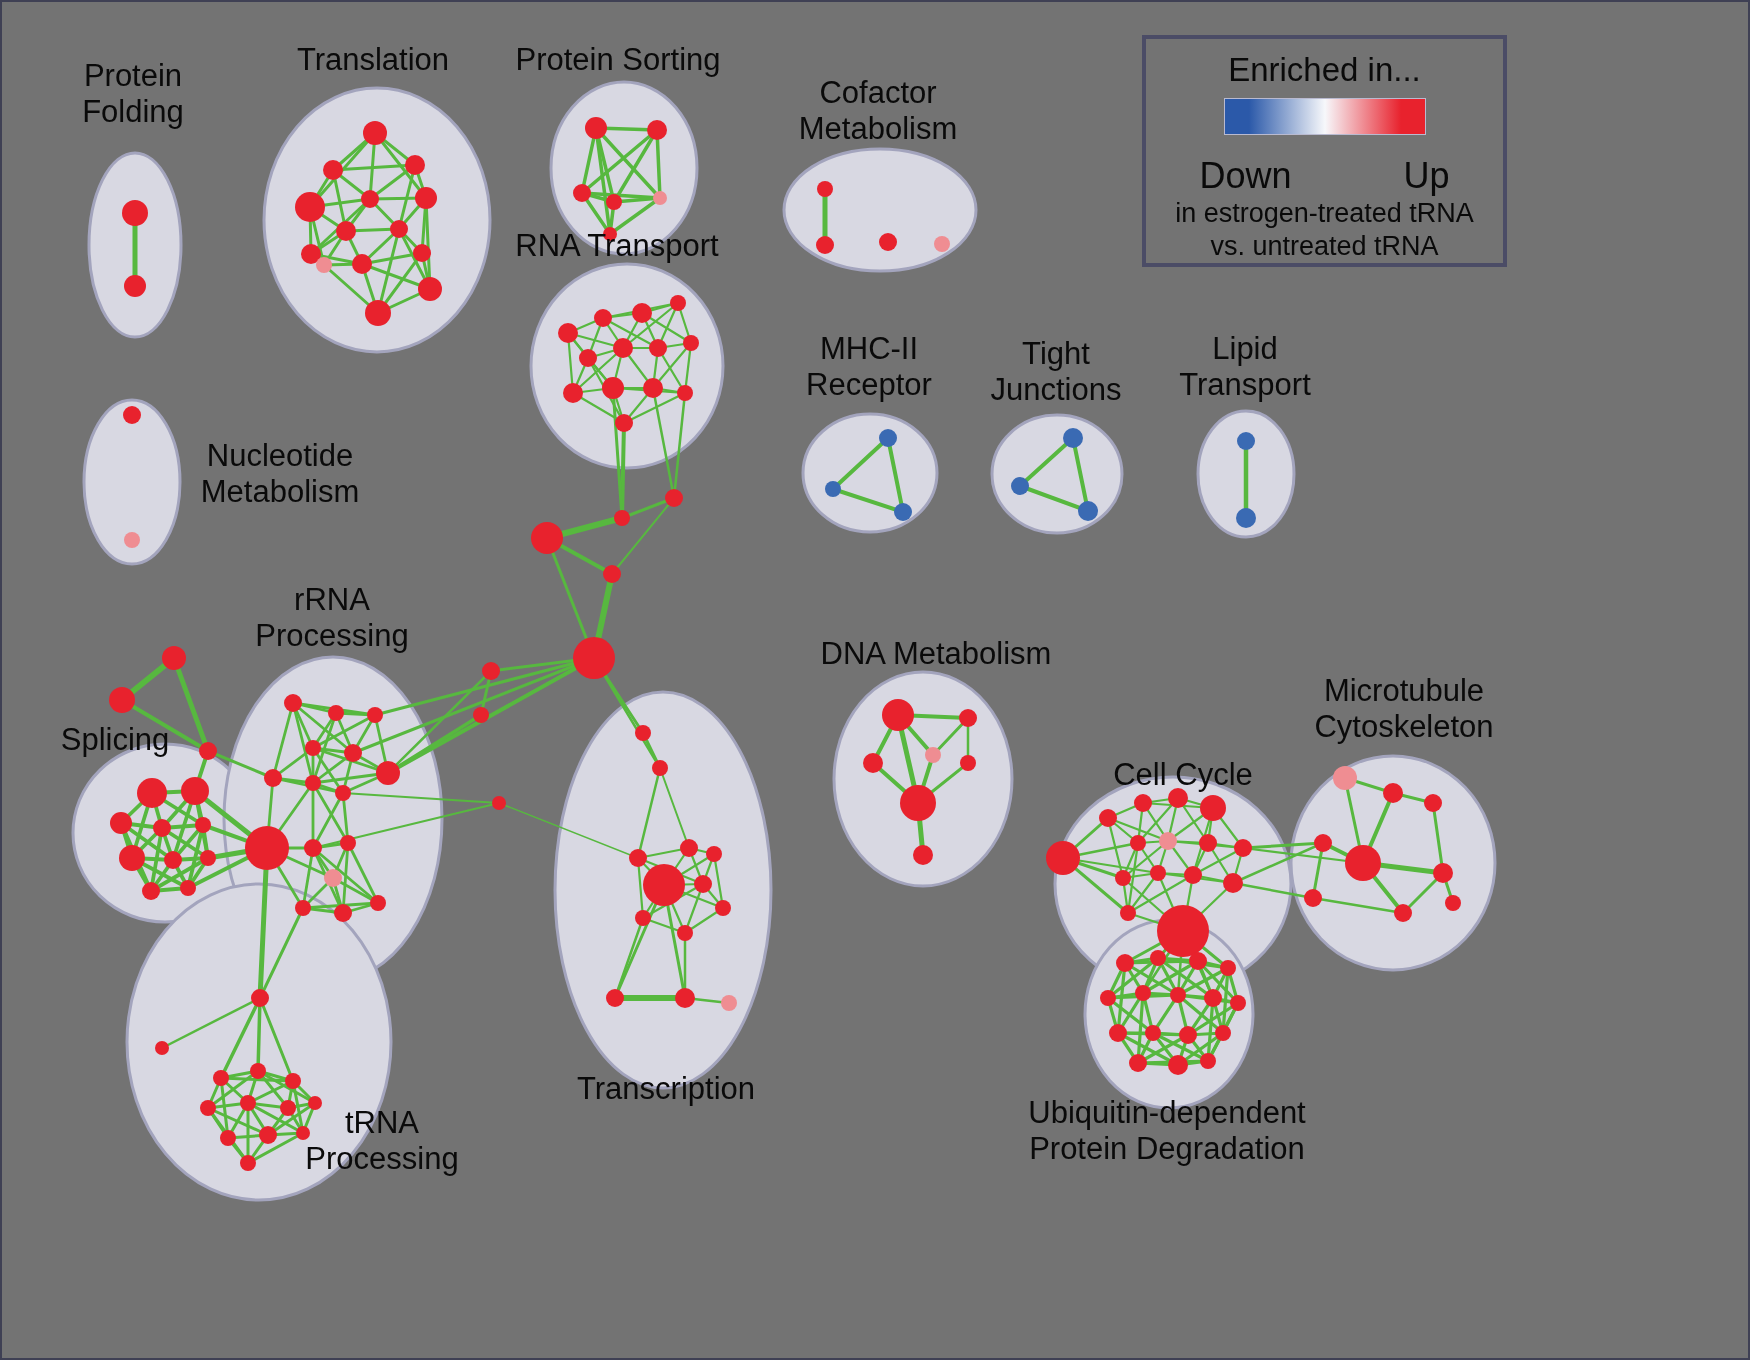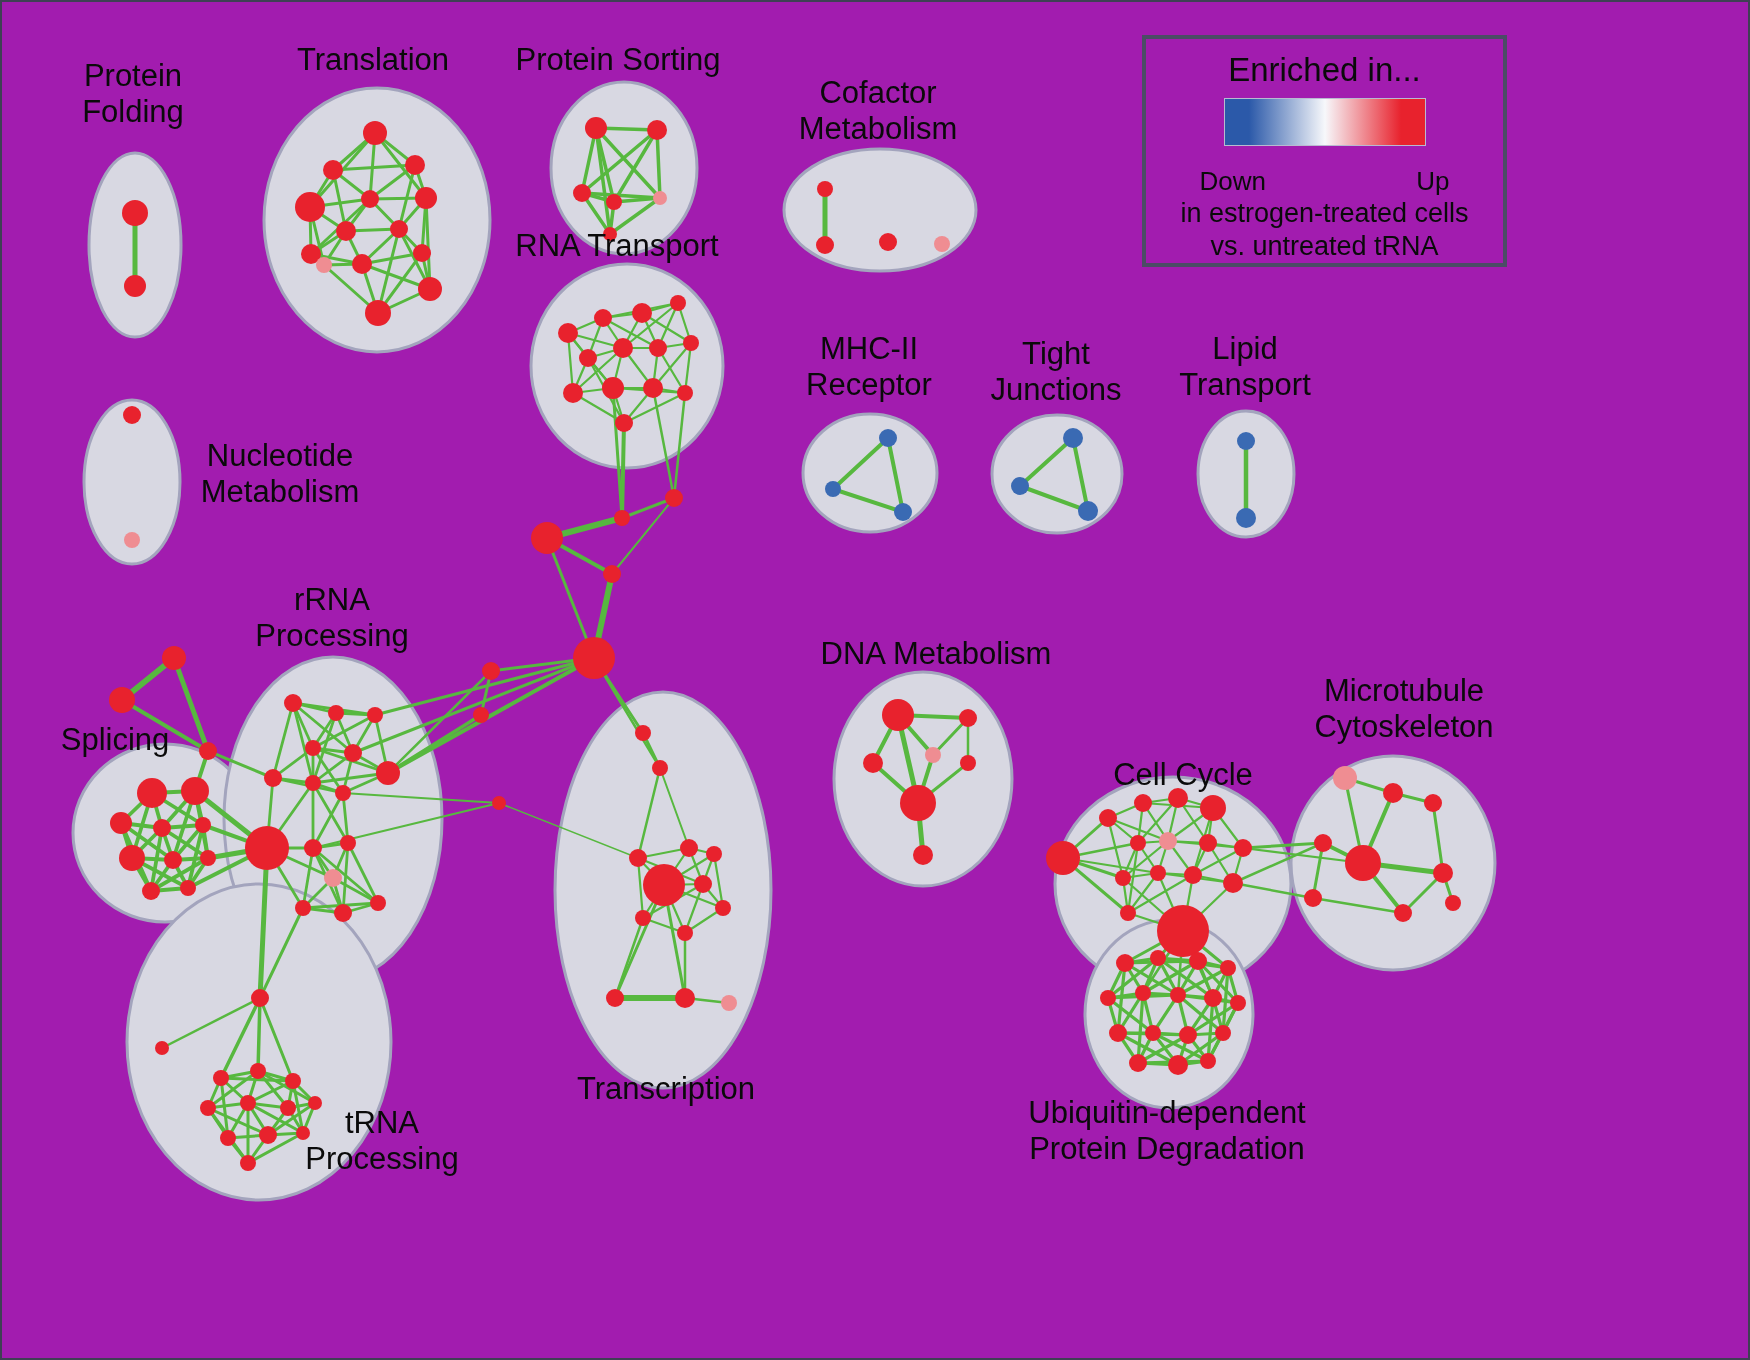--- a/index.html
+++ b/index.html
@@ -21,28 +21,28 @@
     box-sizing:border-box;
     display:flex; flex-direction:column; align-items:center;
     color:#0a0a0a;
     z-index:5;
   }
   .legend-title { font-size:33px; margin-top:12px; }
   .legend-gradient {
     width:200px; height:46px; margin-top:9px;
     border:1px solid #b9bad0;
   }
-  .legend-scale { width:250px; display:flex; justify-content:space-between; font-size:26px; margin-top:20px; }
+  .legend-scale { width:250px; display:flex; justify-content:space-between; font-size:36px; margin-top:20px; }
   .legend-caption { font-size:27px; line-height:33px; text-align:center; }
   .legend-caption:first-of-type { margin-top:6px; }
 </style>
 </head>
 <body>
 
-<div class="figure" style="background: #a21caf;">
+<div class="figure" style="background: #737373;">
   <svg id="network-svg" width="1750" height="1360" viewBox="0 0 1750 1360">
       <g>
         <ellipse cx="133" cy="243" rx="46" ry="92" fill="#d8d8e2" stroke="#a3a4bd" stroke-width="3"></ellipse>
         <ellipse cx="375" cy="218" rx="113" ry="132" fill="#d8d8e2" stroke="#a3a4bd" stroke-width="3"></ellipse>
         <ellipse cx="622" cy="166" rx="73" ry="86" fill="#d8d8e2" stroke="#a3a4bd" stroke-width="3"></ellipse>
         <ellipse cx="625" cy="364" rx="96" ry="102" fill="#d8d8e2" stroke="#a3a4bd" stroke-width="3"></ellipse>
         <ellipse cx="878" cy="208" rx="96" ry="61" fill="#d8d8e2" stroke="#a3a4bd" stroke-width="3"></ellipse>
         <ellipse cx="130" cy="480" rx="48" ry="82" fill="#d8d8e2" stroke="#a3a4bd" stroke-width="3"></ellipse>
         <ellipse cx="868" cy="471" rx="67" ry="59" fill="#d8d8e2" stroke="#a3a4bd" stroke-width="3"></ellipse>
         <ellipse cx="1055" cy="472" rx="65" ry="59" fill="#d8d8e2" stroke="#a3a4bd" stroke-width="3"></ellipse>
@@ -667,16 +667,16 @@
       </g>
     </svg>
 
   <div class="legend">
     <div class="legend-title">Enriched in...</div>
     <div class="legend-gradient" style="background: linear-gradient(to right, rgb(43, 89, 169) 0%, rgb(43, 89, 169) 12%, rgb(247, 248, 251) 50%, rgb(232, 34, 45) 88%, rgb(232, 34, 45) 100%);"></div>
     <div class="legend-scale">
       <span>Down</span>
       <span>Up</span>
     </div>
-    <div class="legend-caption">in estrogen-treated cells</div>
+    <div class="legend-caption">in estrogen-treated tRNA</div>
     <div class="legend-caption">vs. untreated tRNA</div>
   </div>
 </div>
 
 </body></html>

